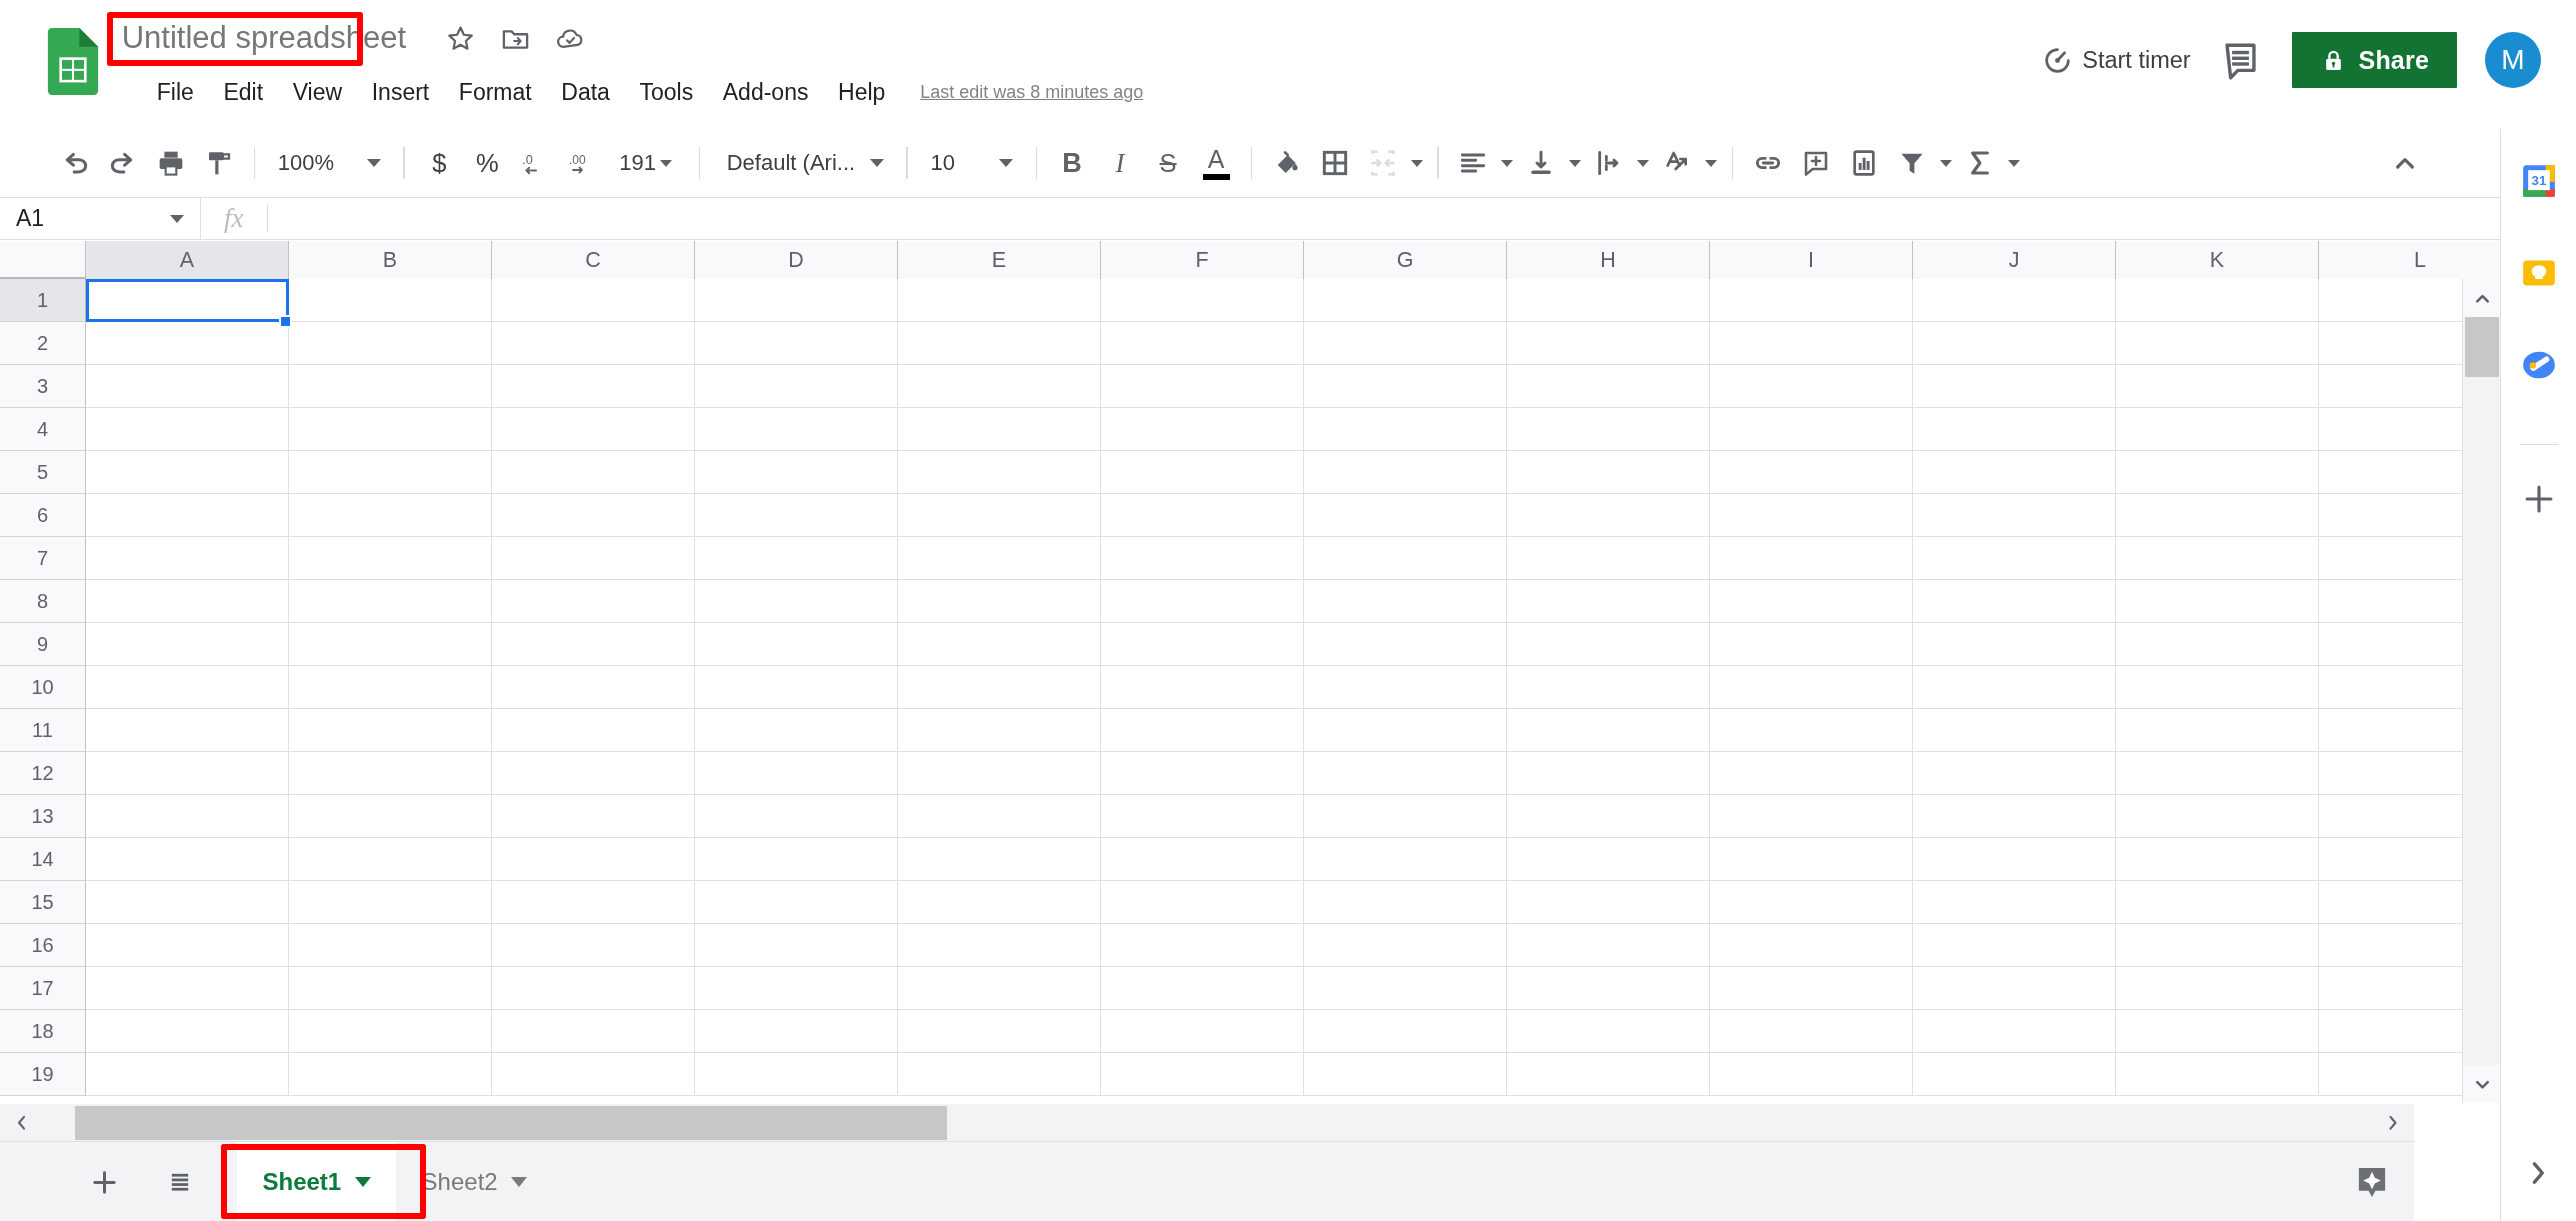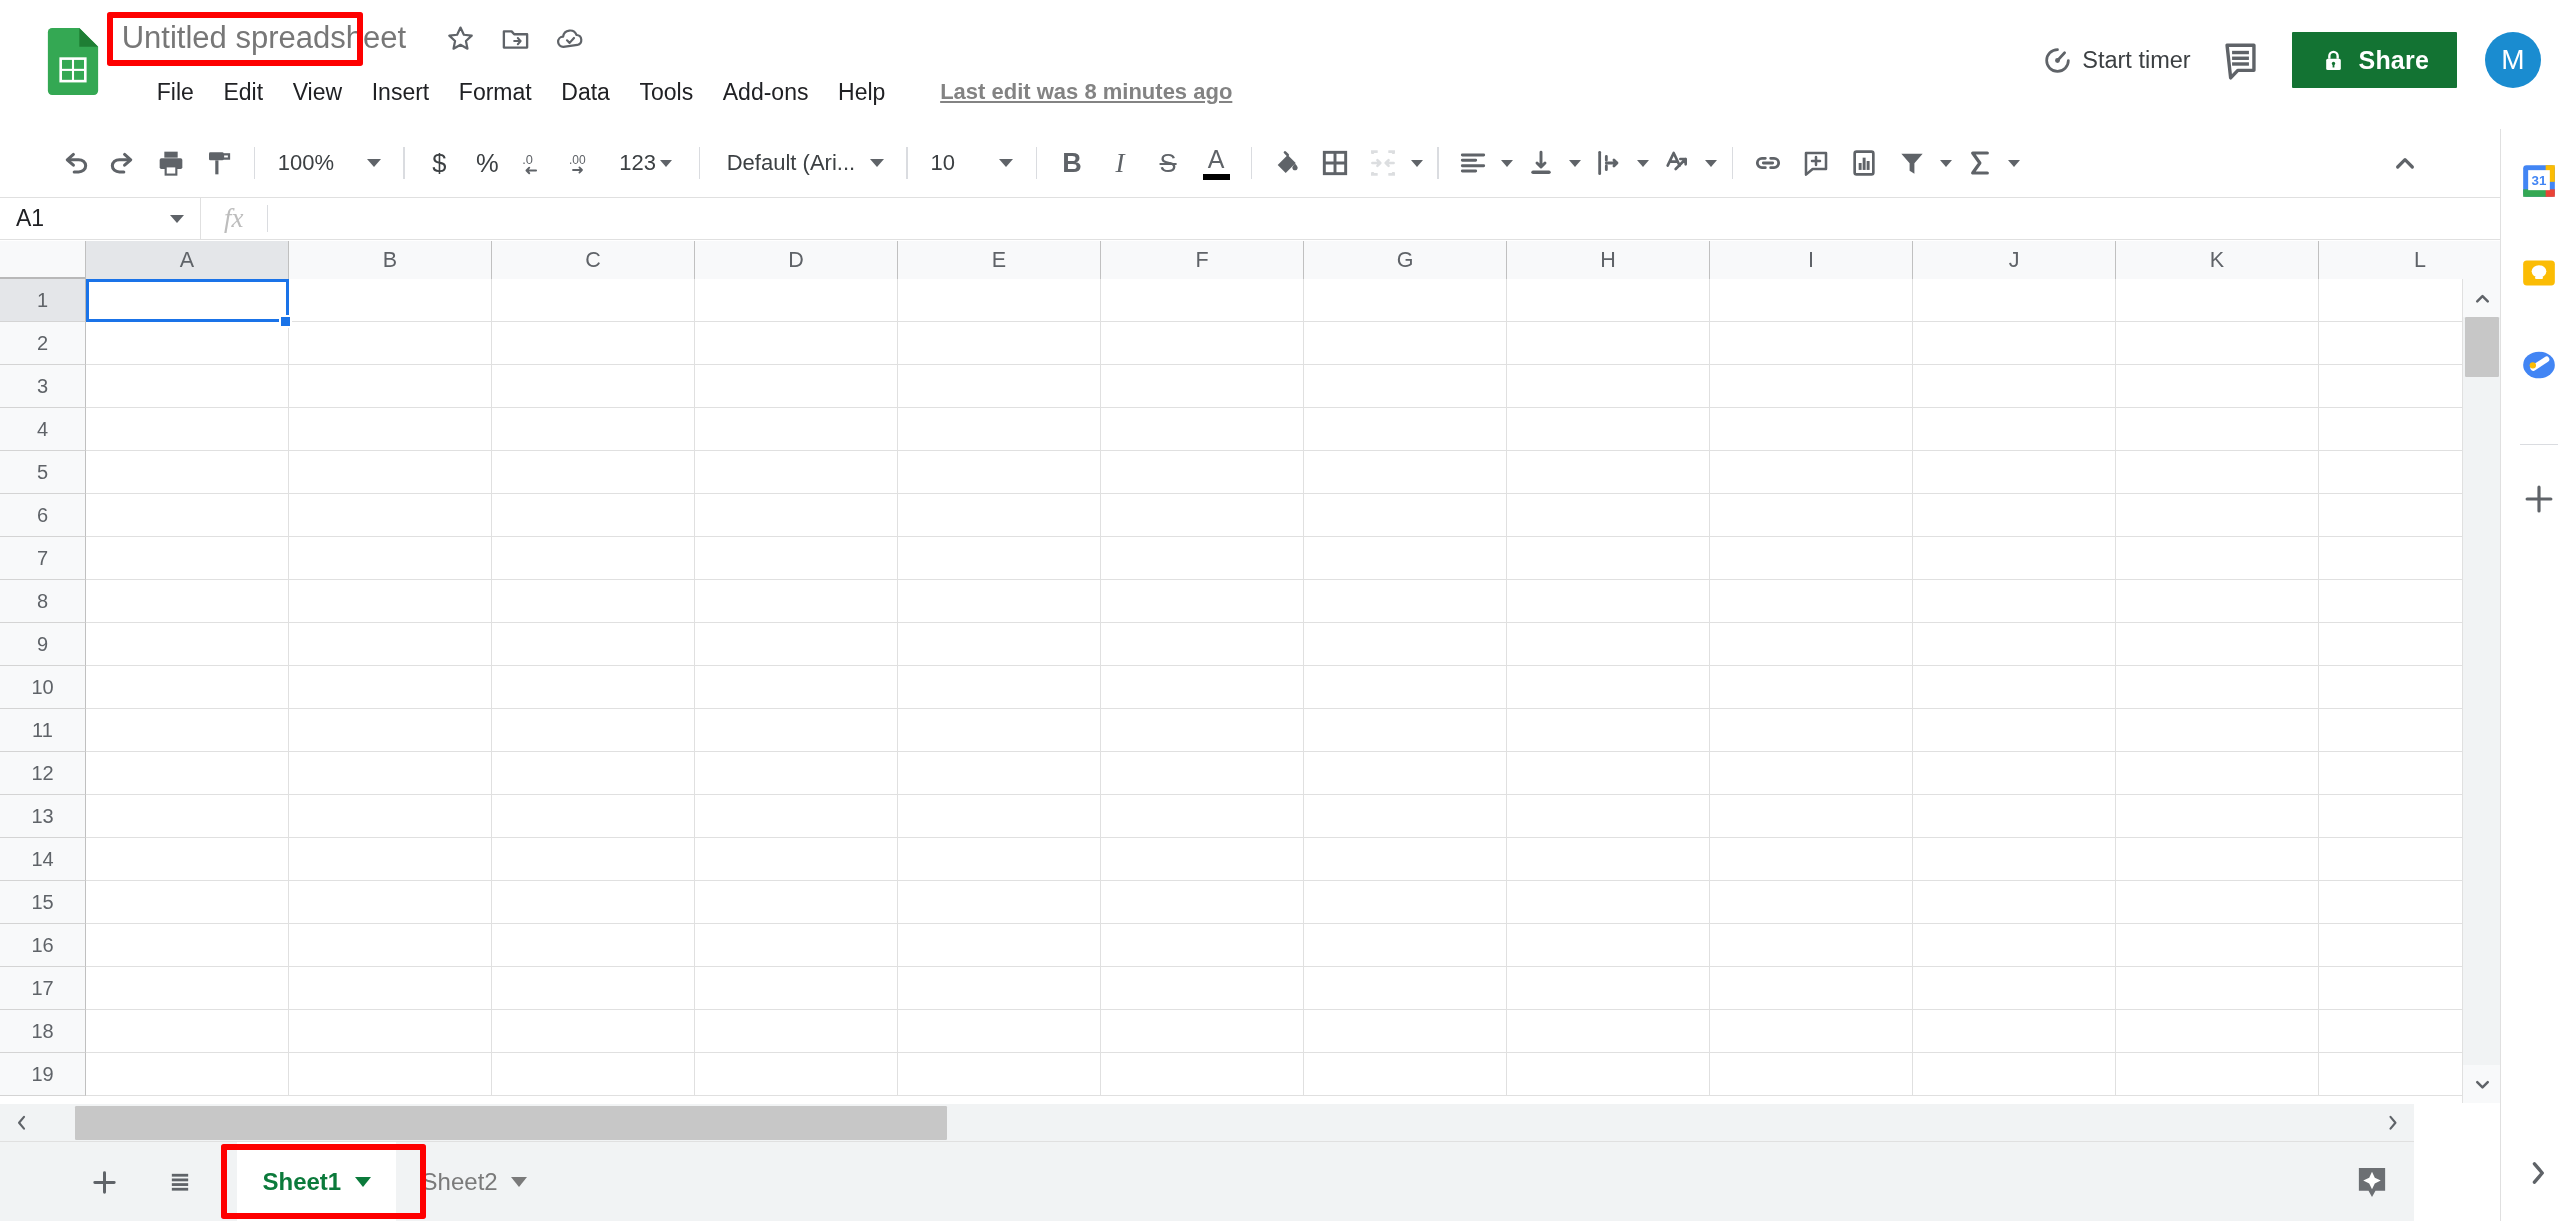--- a/index.html
+++ b/index.html
@@ -36,22 +36,22 @@
 
   .menubar {
     position: absolute; left: 142px; top: 72px;
     display: flex; align-items: center; gap: 0px;
   }
   .menu-item {
     font-size: 23px; color: #202124; padding: 4px 14.8px;
     line-height: 32px; white-space: nowrap; cursor: pointer;
   }
   .last-edit {
-    font-size: 22px; color: #838383; text-decoration: underline;
-    margin-left: 40px; line-height: 32px; white-space: nowrap; cursor: pointer; font-weight: bold;
+    font-size: 18px; color: #838383; text-decoration: underline;
+    margin-left: 20px; line-height: 32px; white-space: nowrap; cursor: pointer;
   }
 
   .top-right {
     position: absolute; right: 0; top: 13.4px; height: 94px;
     display: flex; align-items: center; gap: 0;
   }
   .start-timer {
     display: flex; align-items: center; gap: 9.4px; cursor: pointer;
     padding: 6.7px 9.4px; margin-right: 19px; justify-content: space-between;
   }
@@ -366,21 +366,21 @@
       <path d="M16 19H7m2.6-2.6L7 19l2.6 2.6" fill="none" stroke="#5f6368" stroke-width="1.8" stroke-linecap="round" stroke-linejoin="round"></path>
     </svg>
   </div>
   <div class="tb">
     <svg class="tb-ico" viewBox="0 0 32 24">
       <text x="2" y="13" font-size="12" fill="#5f6368" font-family="Liberation Sans">.00</text>
       <path d="M6 19h9m-2.6-2.6L15 19l-2.6 2.6" fill="none" stroke="#5f6368" stroke-width="1.8" stroke-linecap="round" stroke-linejoin="round"></path>
     </svg>
   </div>
   <div class="tb-combo">
-    <span class="tb-text">123</span>
+    <span class="tb-text">191</span>
     <span class="small-caret"></span>
   </div>
 
   <div class="tb-sep"></div>
 
   <div class="tb-combo font-combo">
     <span class="tb-text">Default (Ari...</span>
     <span class="tb-caret"></span>
   </div>
 

